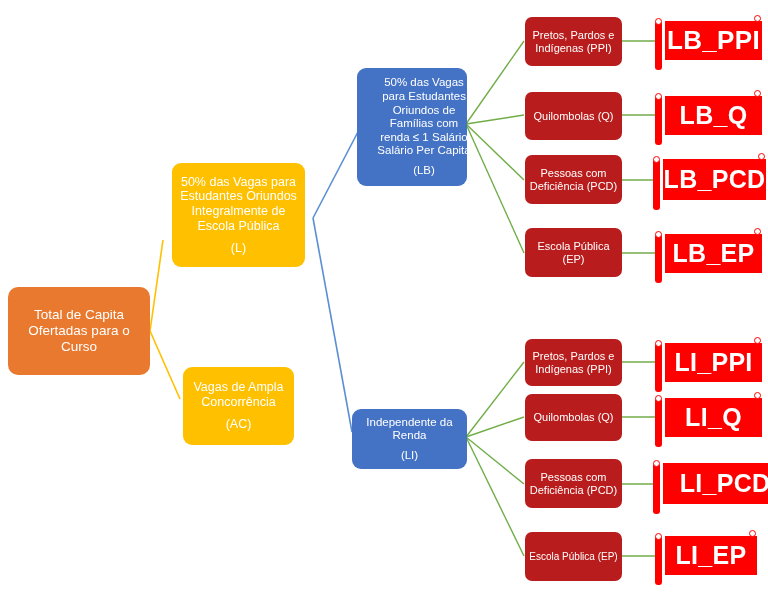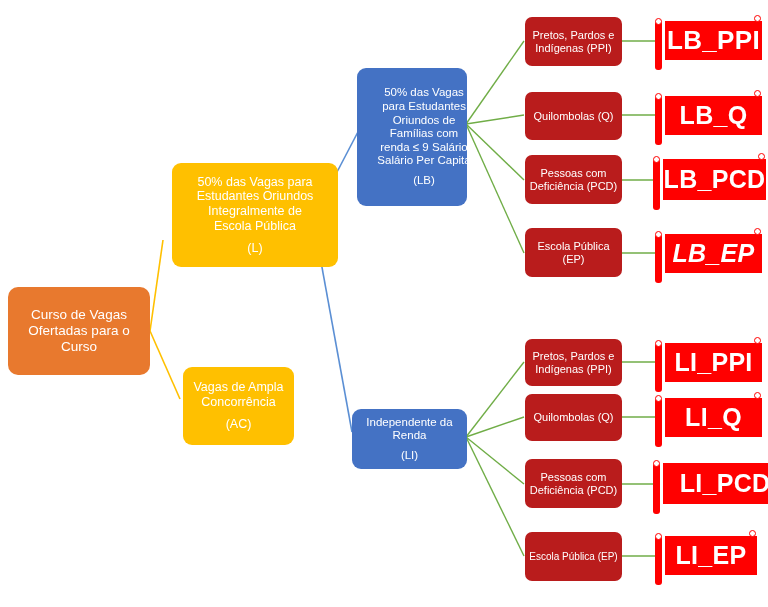--- a/index.html
+++ b/index.html
@@ -141,47 +141,47 @@
       <path d="M622 180 L660 180"></path>
       <path d="M622 253 L662 253"></path>
       <path d="M622 362 L662 362"></path>
       <path d="M622 417 L662 417"></path>
       <path d="M622 484 L660 484"></path>
       <path d="M622 556 L662 556"></path>
     </g>
   </svg>
 
   <div class="node node-root" style="left:8px; top:287px; width:142px; height:88px;">
-    <span class="line">Curso de Vagas</span>
+    <span class="line">Total de Capita</span>
     <span class="line">Ofertadas para o</span>
     <span class="line">Curso</span>
   </div>
 
-  <div class="node node-yellow" style="left:172px; top:163px; width:166px; height:104px;">
+  <div class="node node-yellow" style="left:172px; top:163px; width:133px; height:104px;">
     <span class="line">50% das Vagas para</span>
     <span class="line">Estudantes Oriundos</span>
     <span class="line">Integralmente de</span>
     <span class="line">Escola Pública</span>
     <span class="spacer"></span>
     <span class="line">(L)</span>
   </div>
 
   <div class="node node-yellow" style="left:183px; top:367px; width:111px; height:78px;">
     <span class="line">Vagas de Ampla</span>
     <span class="line">Concorrência</span>
     <span class="spacer"></span>
     <span class="line">(AC)</span>
   </div>
 
-  <div class="node node-blue" style="left:357px; top:68px; width:110px; height:138px;padding-left:28px;">
+  <div class="node node-blue" style="left:357px; top:68px; width:110px; height:118px;padding-left:28px;">
     <span class="line">50% das Vagas</span>
     <span class="line">para Estudantes</span>
     <span class="line">Oriundos de</span>
     <span class="line">Famílias com</span>
-    <span class="line">renda ≤ 9 Salário</span>
+    <span class="line">renda ≤ 1 Salário</span>
     <span class="line">Salário Per Capita</span>
     <span class="spacer"></span>
     <span class="line">(LB)</span>
   </div>
 
   <div class="node node-blue" style="left:352px; top:409px; width:115px; height:60px;">
     <span class="line">Independente  da</span>
     <span class="line">Renda</span>
     <span class="spacer"></span>
     <span class="line">(LI)</span>
@@ -232,21 +232,21 @@
     <div class="banner-curl right"></div>
   </div>
 
   <div class="banner" style="left:653px; top:155px; width:113px; height:49px;">
     <div class="banner-roll"></div>
     <div class="banner-body" style="font-size:25px;">LB_PCD</div>
     <div class="banner-curl left"></div>
     <div class="banner-curl right"></div>
   </div>
 
-  <div class="banner" style="left:655px; top:230px; width:107px; height:47px;font-style:italic;">
+  <div class="banner" style="left:655px; top:230px; width:107px; height:47px;">
     <div class="banner-roll"></div>
     <div class="banner-body" style="font-size:25px;">LB_EP</div>
     <div class="banner-curl left"></div>
     <div class="banner-curl right"></div>
   </div>
 
   <div class="banner" style="left:655px; top:339px; width:107px; height:47px;">
     <div class="banner-roll"></div>
     <div class="banner-body" style="font-size:25px;">LI_PPI</div>
     <div class="banner-curl left"></div>

